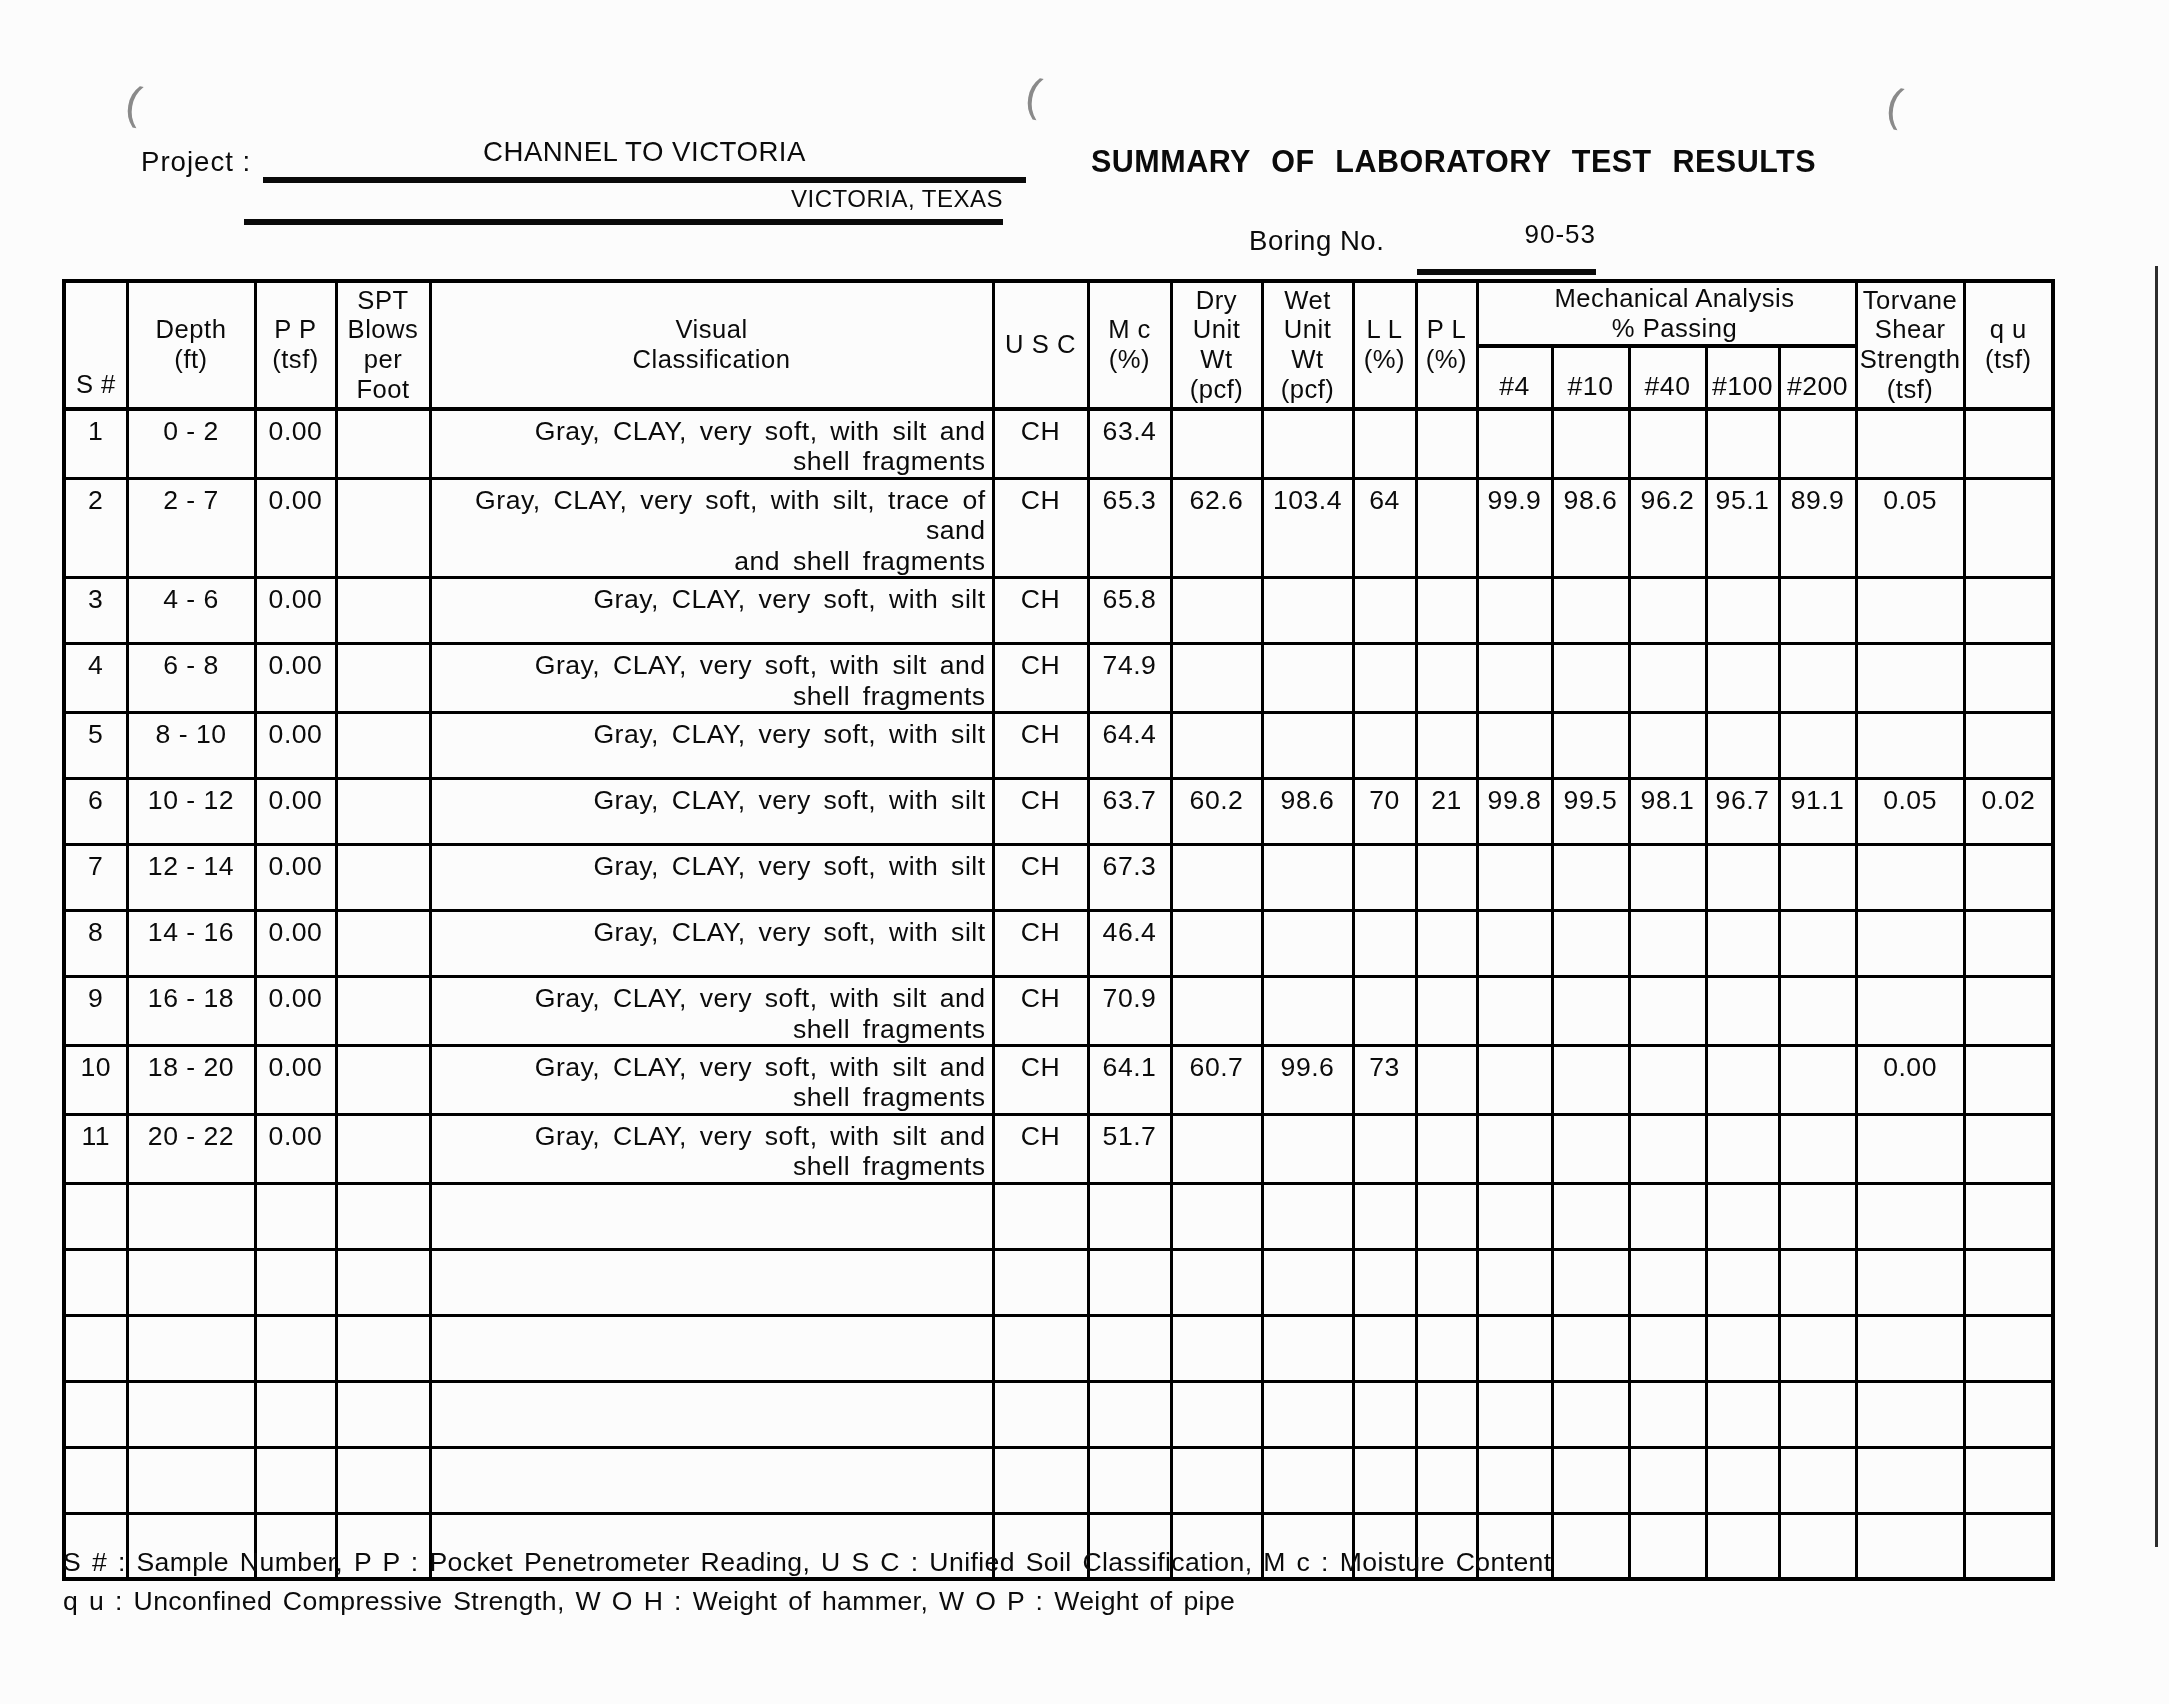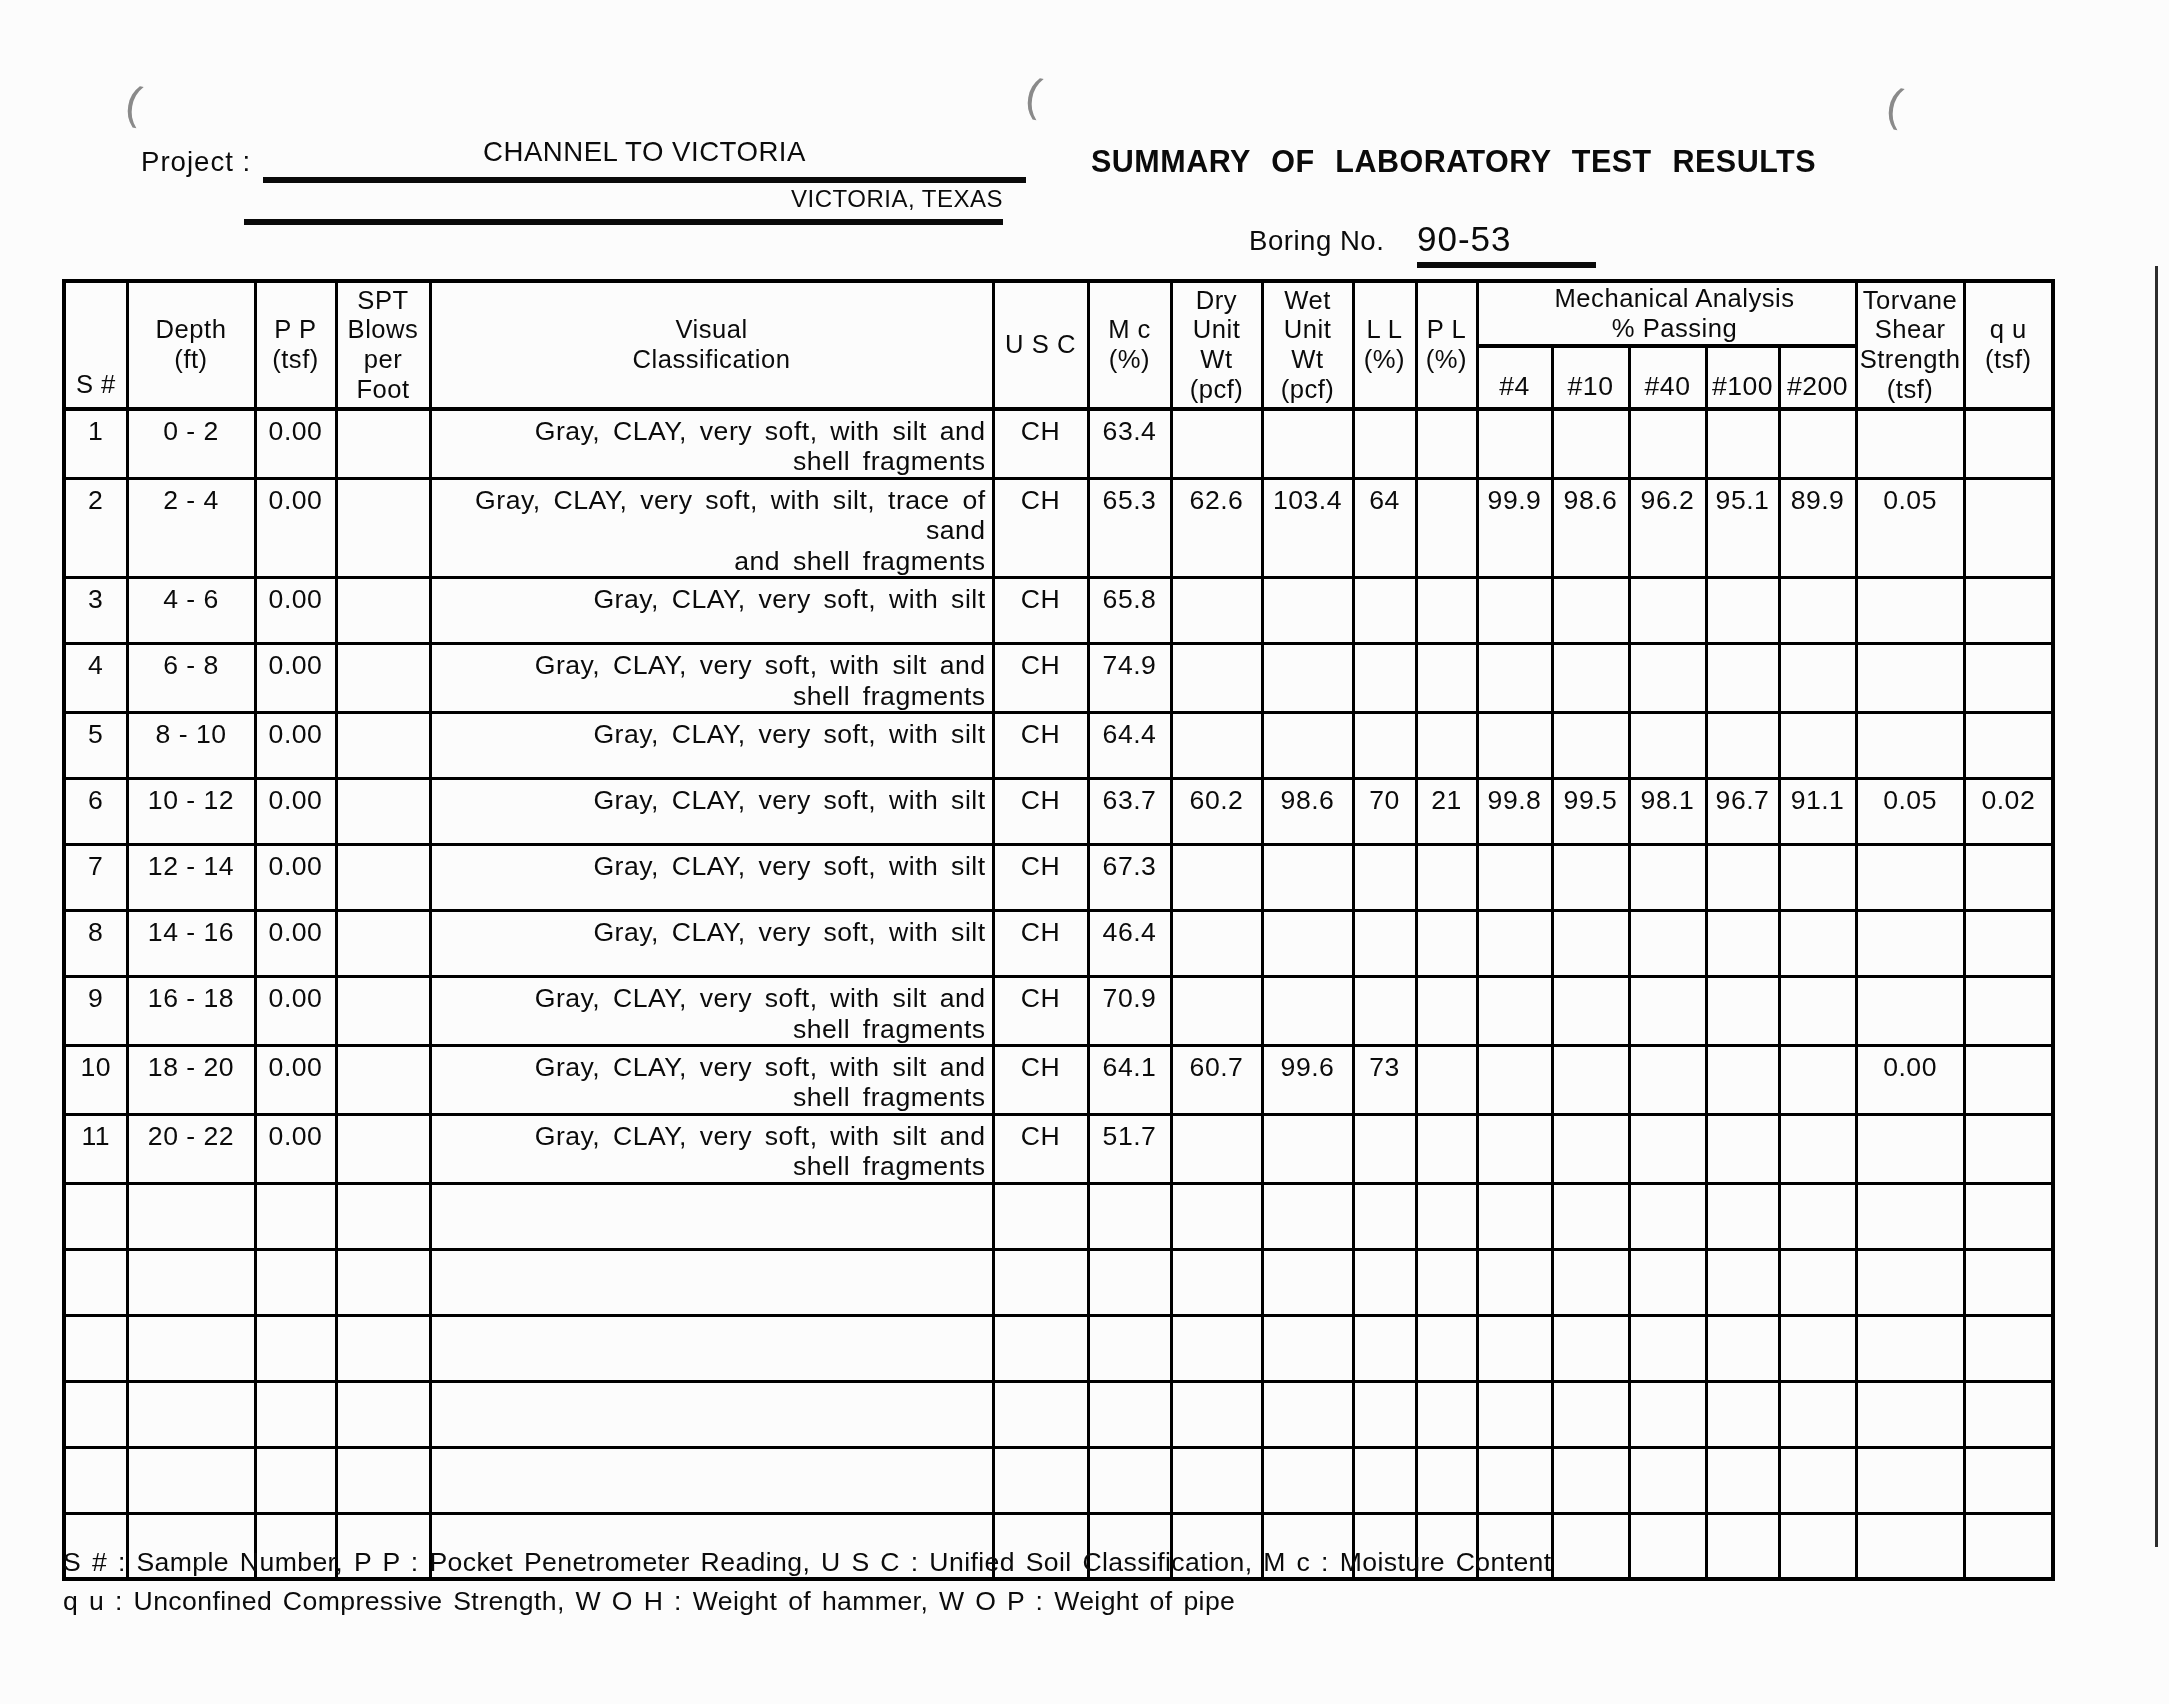--- a/index.html
+++ b/index.html
@@ -18,22 +18,22 @@
   .project-line2 {
     position:absolute; left:244px; top:185px; width:759px; text-align:right;
     font-size:24px; letter-spacing:0.5px; padding-bottom:6px; border-bottom:6.9px solid #0a0a0a;
   }
   .report-title {
     position:absolute; left:1091px; top:144px; font-size:30.5px; font-weight:700;
     letter-spacing:0.5px; word-spacing:11.8px;
   }
   .boring-label { position:absolute; left:1249px; top:225px; font-size:27.6px; letter-spacing:0.5px; }
   .boring-value {
-    position:absolute; left:1417px; top:219px; width:179px; text-align:left;
-    font-size:35px; letter-spacing:1px; padding-bottom:3px; border-bottom:6.9px solid #0a0a0a;
+    position:absolute; left:1417px; top:219px; width:179px; text-align:right;
+    font-size:26px; letter-spacing:1px; padding-bottom:19px; border-bottom:6.9px solid #0a0a0a;
   }
   
   table.results {
     position:absolute; left:62px; top:279px; width:1987px;
     border-collapse:collapse; table-layout:fixed;
     border:4.9px solid #000;
   }
   .results th, .results td {
     border:3.9px solid #000; border-left-width:3px; border-right-width:3px;
     overflow:hidden;
@@ -167,21 +167,21 @@
     <td></td>
     <td></td>
     <td></td>
     <td></td>
     <td></td>
     <td></td>
     <td></td>
   </tr>
         <tr>
     <td>2</td>
-    <td>2 - 4</td>
+    <td>2 - 7</td>
     <td>0.00</td>
     <td></td>
     <td class="cls">Gray, CLAY, very soft, with silt, trace of sand
 and shell fragments</td>
     <td>CH</td>
     <td>65.3</td>
     <td>62.6</td>
     <td>103.4</td>
     <td>64</td>
     <td></td>

